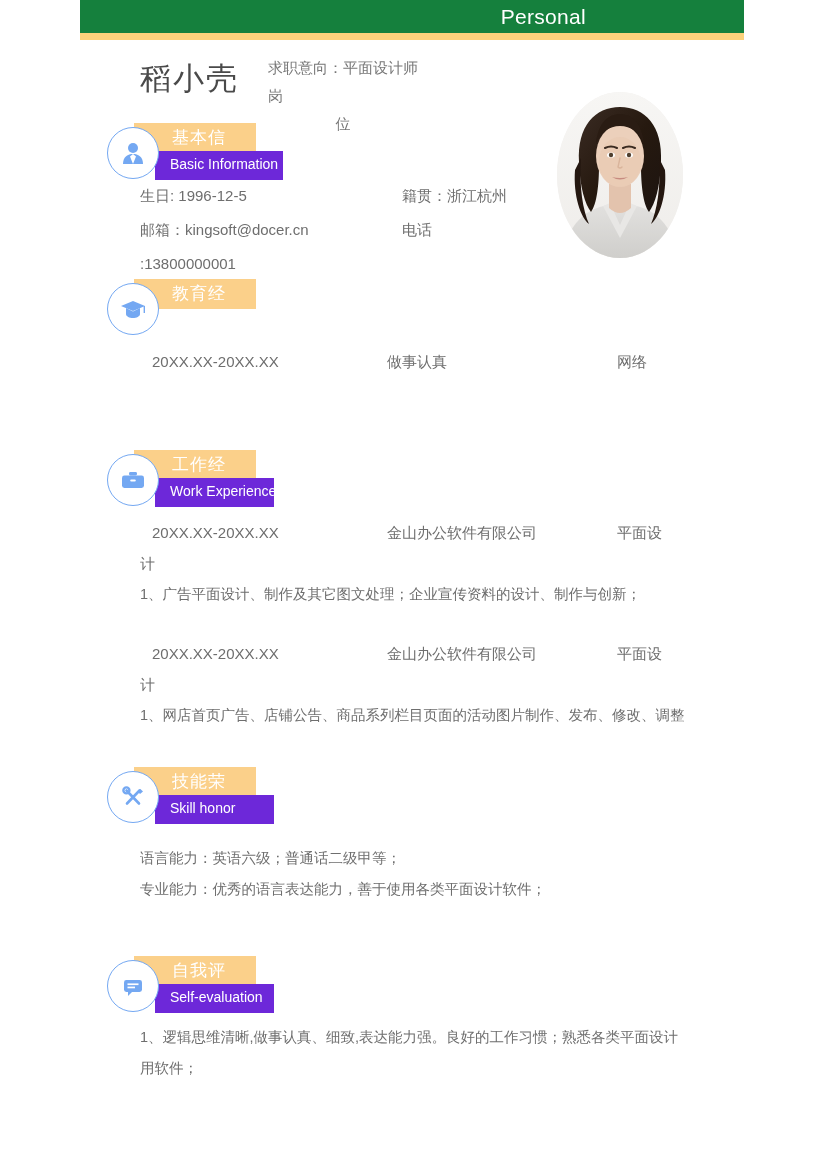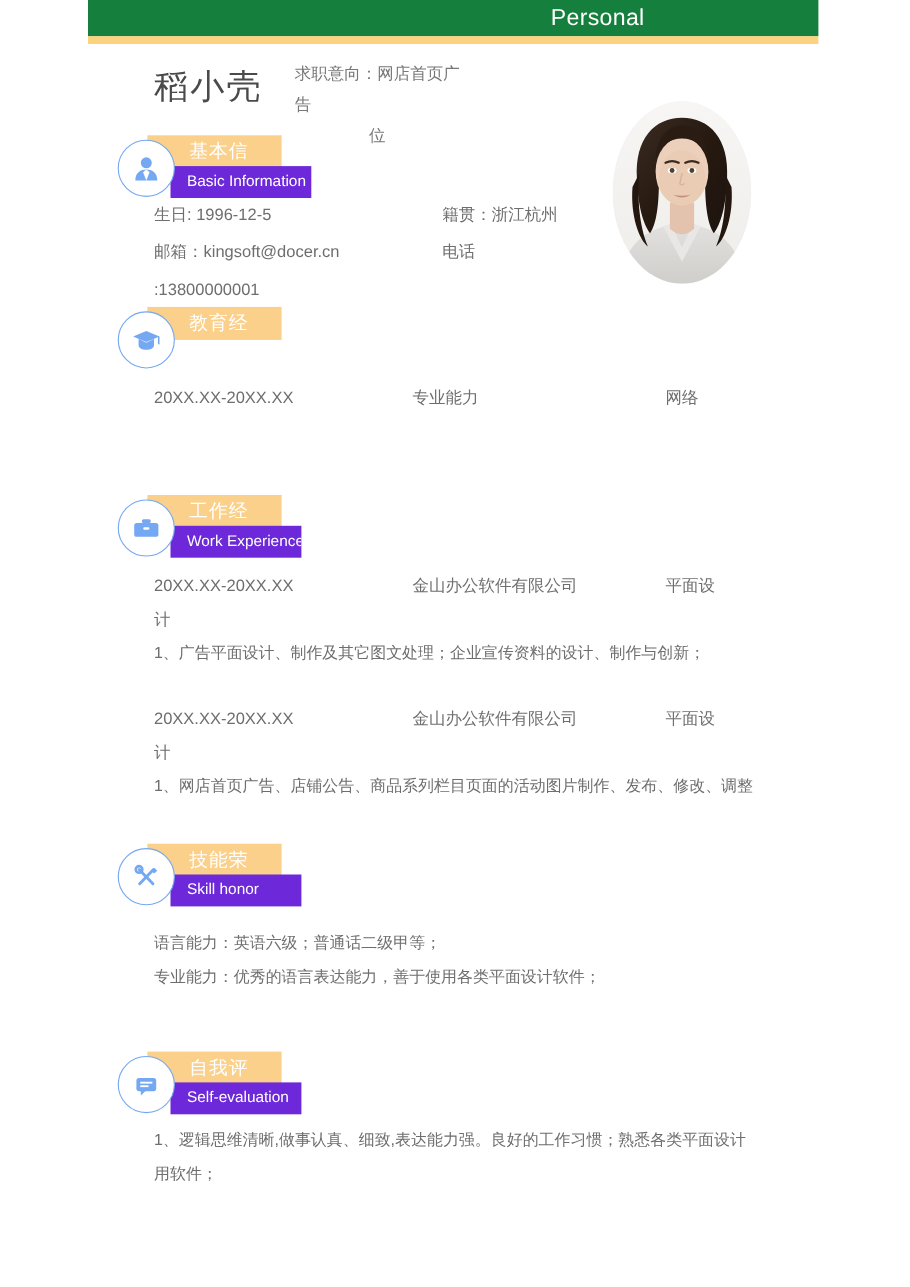--- a/index.html
+++ b/index.html
@@ -70,21 +70,21 @@
     position:absolute;left:0;top:4px;width:52px;height:52px;
     border-radius:50%;background:#ffffff;border:1.4px solid #74A8F2;
     box-sizing:border-box;display:flex;align-items:center;justify-content:center;
     z-index:3;
   }
   .circ svg{display:block;}
 
   
   .row{position:absolute;left:140px;width:578px;font-size:15px;color:#6e6e6e;}
   .three{display:block;line-height:31px;}
-  .three .c1{display:inline-block;width:235px;}
+  .three .c1{display:inline-block;width:235px;margin-left:12px;}
   .three .c2{display:inline-block;width:230px;}
   .three .c3{display:inline;}
   .line{line-height:31px;}
   .bullet{font-size:14.5px;line-height:31px;color:#6e6e6e;}
   .kv{line-height:34px;}
   .kv .left{display:inline-block;width:262px;}
 </style>
 </head>
 <body>
 
@@ -92,21 +92,21 @@
 
   <div class="hdr-wrap">
     <div class="hdr-bar">
       <div class="hdr-title">Personal</div>
     </div>
     <div class="hdr-stripe"></div>
   </div>
 
   <div class="name">稻小壳</div>
   <div class="objective">
-    <span class="lead">求职意向：网店首页广告</span>
+    <span class="lead">求职意向：平面设计师岗</span>
     <span class="tail">位</span>
   </div>
 
   <div class="photo">
     <svg viewBox="0 0 126 166" preserveAspectRatio="xMidYMid slice">
       <defs>
         <linearGradient id="bgw" x1="0" y1="0" x2="0" y2="1">
           <stop offset="0" stop-color="#f7f6f4"></stop>
             <stop offset="1" stop-color="#efedea"></stop>
         </linearGradient>
@@ -191,21 +191,21 @@
         <svg width="28" height="26" viewBox="0 0 28 26">
           <path d="M14 5 L26 10 L14 15 L2 10 Z" fill="#74A8F2"></path>
           <path d="M7 12 L7 18 C7 20.5 10.5 22 14 22 C17.5 22 21 20.5 21 18 L21 12 L14 15.6 Z" fill="#74A8F2"></path>
           <rect x="24.6" y="10" width="1.4" height="7" fill="#74A8F2"></rect>
         </svg>
       </div>
     </div>
   </div>
   <div class="row" style="top:346px;">
     <div class="three">
-      <span class="c1">20XX.XX-20XX.XX</span><span class="c2">专业能力</span><span class="c3">网络</span>
+      <span class="c1">20XX.XX-20XX.XX</span><span class="c2">做事认真</span><span class="c3">网络</span>
     </div>
   </div>
 
   <div class="sec" style="top:450px;">
     <div class="badge">
       <div class="cn-bar">
         <span>工作经</span>
       </div>
       <div class="en-bar" style="width:119px;">
         <span>Work Experience</span>

